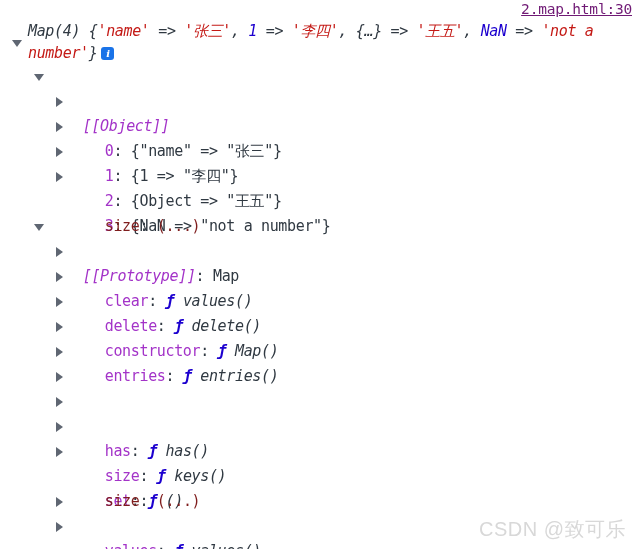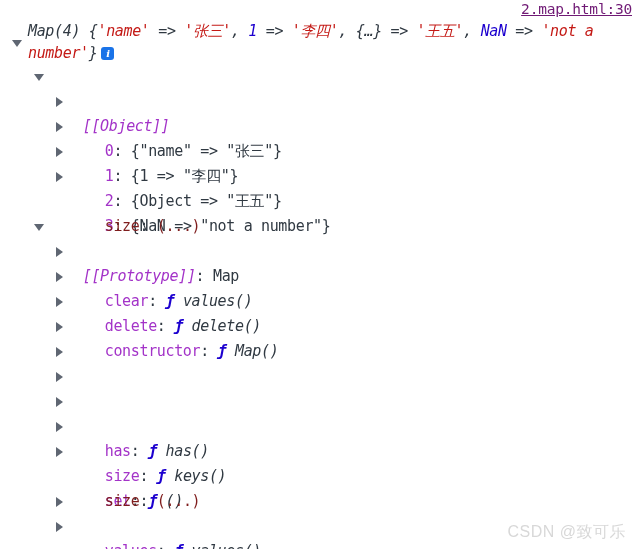--- a/index.html
+++ b/index.html
@@ -115,21 +115,21 @@
     font-style: italic;
     cursor: pointer;
   }
 
   
   .watermark {
     position: absolute;
     right: 10px;
     bottom: 6px;
     font-family: "Liberation Sans", sans-serif;
-    font-size: 16px;
+    font-size: 20px;
     color: #d8d8d8;
     letter-spacing: 0.5px;
     user-select: none;
   }
 </style>
 </head>
 <body>
 
 <a class="source-link" href="#">2.map.html:30</a>
 
@@ -180,20 +180,21 @@
   <div class="row">
     <span class="tri tri-right tri-l2"></span>
     <span class="content lvl2"><span class="t-key">delete</span><span class="t-plain">: </span><span class="t-fn-mark">ƒ</span><span class="t-plain"> </span><span class="t-fn-name">delete()</span></span>
   </div>
   <div class="row">
     <span class="tri tri-right tri-l2"></span>
     <span class="content lvl2"><span class="t-key">constructor</span><span class="t-plain">: </span><span class="t-fn-mark">ƒ</span><span class="t-plain"> </span><span class="t-fn-name">Map()</span></span>
   </div>
   <div class="row">
     <span class="tri tri-right tri-l2"></span>
+    <span class="content lvl2"><span class="t-key">entries</span><span class="t-plain">: </span><span class="t-fn-mark">ƒ</span><span class="t-plain"> </span><span class="t-fn-name">entries()</span></span>
   </div>
   <div class="row">
     <span class="tri tri-right tri-l2"></span>
   </div>
   <div class="row">
     <span class="tri tri-right tri-l2"></span>
   </div>
   <div class="row">
     <span class="tri tri-right tri-l2"></span>
     <span class="content lvl2"><span class="t-key">has</span><span class="t-plain">: </span><span class="t-fn-mark">ƒ</span><span class="t-plain"> </span><span class="t-fn-name">has()</span></span>

